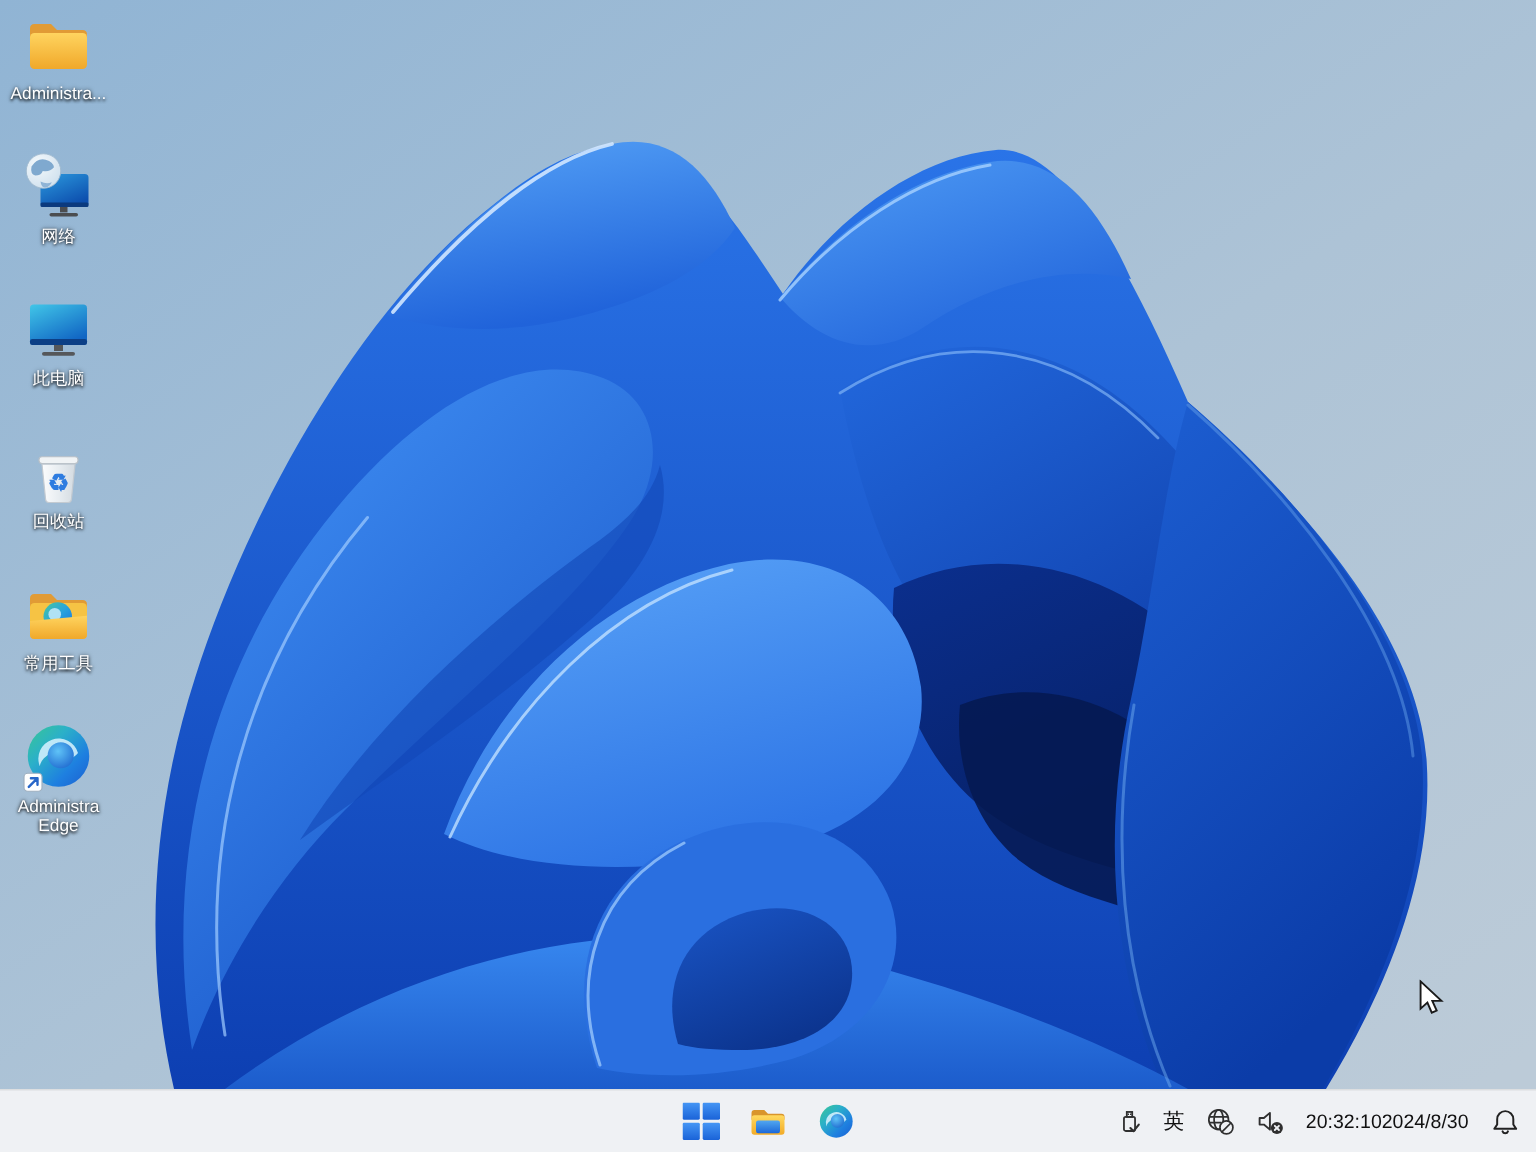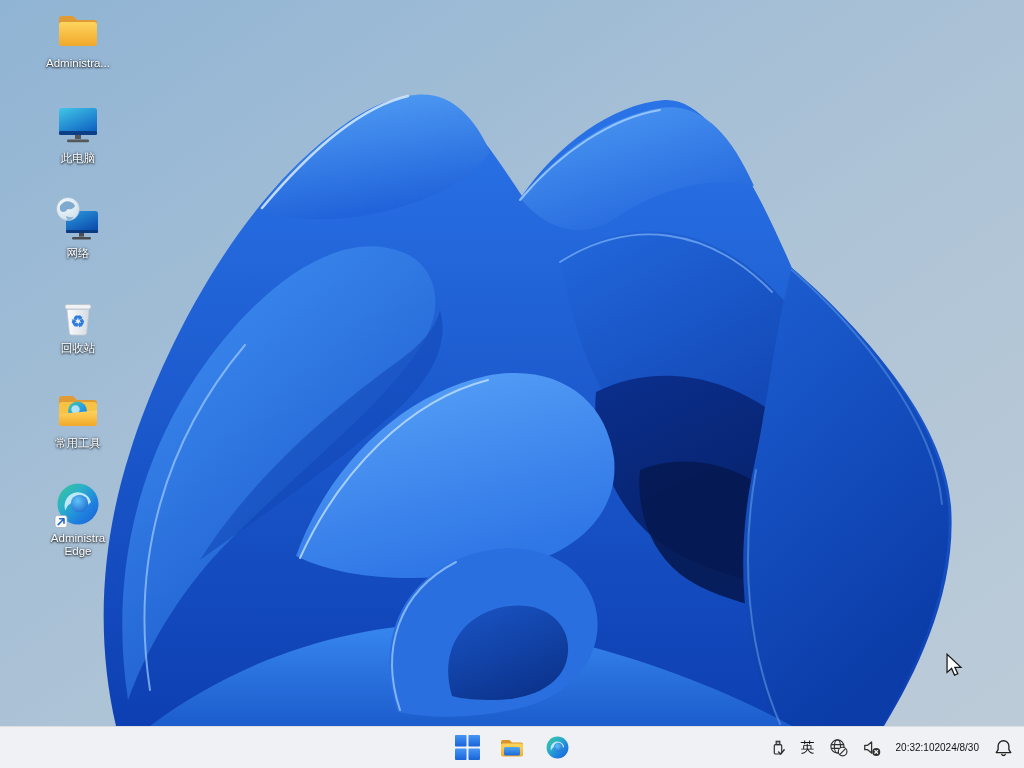--- a/index.html
+++ b/index.html
@@ -2,40 +2,40 @@
 <html><head>
 <meta charset="utf-8">
 <style>
   * { margin:0; padding:0; box-sizing:border-box; }
   html,body { width:1024px; height:768px; overflow:hidden; font-family:"Liberation Sans", sans-serif; }
   .desktop { position:relative; width:1024px; height:768px; background:linear-gradient(160deg,#93b6d5 0%,#a9c0d4 55%,#b9c9d6 100%); }
   .wallpaper { position:absolute; inset:0; width:100%; height:100%; display:block; }
 
   
   .icon-col { position:absolute; top:6px; left:0; width:78px; display:flex; flex-direction:column; }
-  .dicon { width:78px; height:95px; display:flex; flex-direction:column; align-items:center; cursor:default;margin-left:39px; }
+  .dicon { width:78px; height:95px; display:flex; flex-direction:column; align-items:center; cursor:default; }
   .dicon .glyph { width:48px; height:48px; flex:0 0 48px; }
   .dicon .lbl {
     margin-top:3px; max-width:74px; text-align:center;
     font-size:11.5px; line-height:13px; color:#fff;
     text-shadow:0 1px 2px rgba(0,0,0,.85), 0 0 3px rgba(0,0,0,.6);
     word-break:break-word;
   }
 
   
   .taskbar {
     position:absolute; left:0; right:0; bottom:0; height:42px;
     background:#eff1f4; border-top:1px solid rgba(0,0,0,.08);
   }
   .tb-center { position:absolute; left:50%; top:0; height:100%; transform:translateX(-50%); display:flex; align-items:center; gap:5px; }
   .tb-btn { width:40px; height:36px; border-radius:6px; display:flex; align-items:center; justify-content:center; background:transparent; border:none; cursor:pointer; }
   .tb-right { position:absolute; right:4px; top:0; height:100%; display:flex; align-items:center; }
   .tray-item { height:34px; padding:0 7px; display:flex; align-items:center; justify-content:center; border-radius:5px; cursor:pointer; color:#222; }
   .ime { font-size:14px; color:#111; font-family:"Liberation Sans", sans-serif; }
-  .clock { text-align:right; font-size:10px; line-height:14px; color:#111; padding:0 8px; }
+  .clock { text-align:right; font-size:13px; line-height:14px; color:#111; padding:0 8px; }
 
   
   .cursor { position:absolute; left:943px; top:653px; pointer-events:none; }
 </style>
 </head>
 <body>
 
 <div class="desktop">
 
   <svg class="wallpaper" viewBox="0 0 1024 768" preserveAspectRatio="none">
@@ -129,36 +129,20 @@
         <defs>
             <linearGradient id="fldG" x1="0" y1="0" x2="0" y2="1">
           <stop offset="0" stop-color="#ffd45f"></stop>
               <stop offset="1" stop-color="#f0a82a"></stop>
             </linearGradient>
           </defs>
         <path d="M5 13 q0-3 3-3 h11 l4 4 h17 q3 0 3 3 v3 H5 z" fill="#e19b35"></path>
         <rect x="5" y="16" width="38" height="24" rx="3" fill="url(#fldG)"></rect>
       </svg>
       <div class="lbl">Administra...</div>
-    </div>
-
-    <div class="dicon">
-      <svg class="glyph" viewBox="0 0 48 48">
-        <defs>
-            <linearGradient id="scrG" x1="0" y1="0" x2="0.6" y2="1">
-          <stop offset="0" stop-color="#41c6e8"></stop>
-              <stop offset="1" stop-color="#1166c4"></stop>
-            </linearGradient>
-          </defs>
-        <rect x="5" y="7" width="38" height="27" rx="2.5" fill="url(#scrG)"></rect>
-        <rect x="5" y="30" width="38" height="4" rx="1.5" fill="#0c3f86"></rect>
-        <rect x="21" y="34" width="6" height="4" fill="#55575a"></rect>
-        <rect x="13" y="38.6" width="22" height="2.6" rx="1.3" fill="#55575a"></rect>
-      </svg>
-      <div class="lbl">此电脑</div>
     </div>
 
     <div class="dicon">
       <svg class="glyph" viewBox="0 0 48 48">
         <defs>
           <linearGradient id="scr2G" x1="0" y1="0" x2="0.6" y2="1">
             <stop offset="0" stop-color="#2c9ade"></stop>
               <stop offset="1" stop-color="#0d4fae"></stop>
             </linearGradient>
           <radialGradient id="globG" cx="0.35" cy="0.3" r="0.9">
@@ -168,20 +152,36 @@
         </defs>
         <rect x="12" y="15" width="32" height="22" rx="2.5" fill="url(#scr2G)"></rect>
         <rect x="12" y="34" width="32" height="3" rx="1" fill="#0b3a7e"></rect>
         <rect x="25" y="37" width="5" height="3.6" fill="#4b4d50"></rect>
         <rect x="18" y="41" width="19" height="2.4" rx="1.2" fill="#4b4d50"></rect>
         <circle cx="14" cy="13" r="11.5" fill="url(#globG)" stroke="#9fb9ce" stroke-width="0.6"></circle>
         <path d="M6 10 q4-6 9.5-4.5 q5 1.5 5.5 5 q-3 3.5-7.5 2.5 q-1 3-5 3 q-3.5-1-2.5-6 z" fill="#7fa9cf"></path>
         <path d="M12 20 q4 2 7.5 0.5 q-1 3-4.5 3.5 q-2.5 0-3-4 z" fill="#8fb4d6"></path>
       </svg>
       <div class="lbl">网络</div>
+    </div>
+
+    <div class="dicon">
+      <svg class="glyph" viewBox="0 0 48 48">
+        <defs>
+            <linearGradient id="scrG" x1="0" y1="0" x2="0.6" y2="1">
+          <stop offset="0" stop-color="#41c6e8"></stop>
+              <stop offset="1" stop-color="#1166c4"></stop>
+            </linearGradient>
+          </defs>
+        <rect x="5" y="7" width="38" height="27" rx="2.5" fill="url(#scrG)"></rect>
+        <rect x="5" y="30" width="38" height="4" rx="1.5" fill="#0c3f86"></rect>
+        <rect x="21" y="34" width="6" height="4" fill="#55575a"></rect>
+        <rect x="13" y="38.6" width="22" height="2.6" rx="1.3" fill="#55575a"></rect>
+      </svg>
+      <div class="lbl">此电脑</div>
     </div>
 
     <div class="dicon">
       <svg class="glyph" viewBox="0 0 48 48">
         <defs>
             <linearGradient id="binG" x1="0" y1="0" x2="1" y2="0">
           <stop offset="0" stop-color="#fbfcfd"></stop>
               <stop offset="0.5" stop-color="#e8edf1"></stop>
               <stop offset="1" stop-color="#d4dbe1"></stop>
             </linearGradient>

